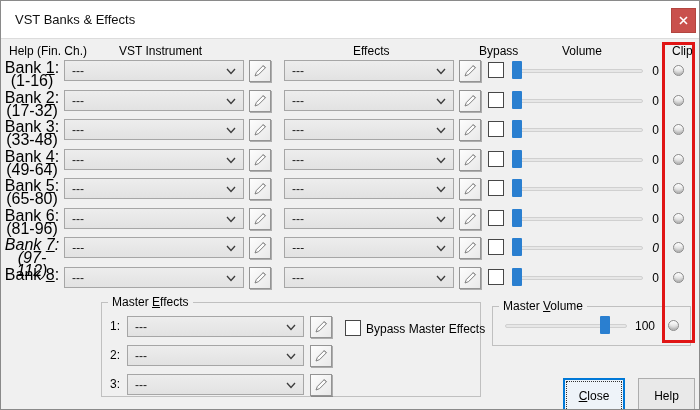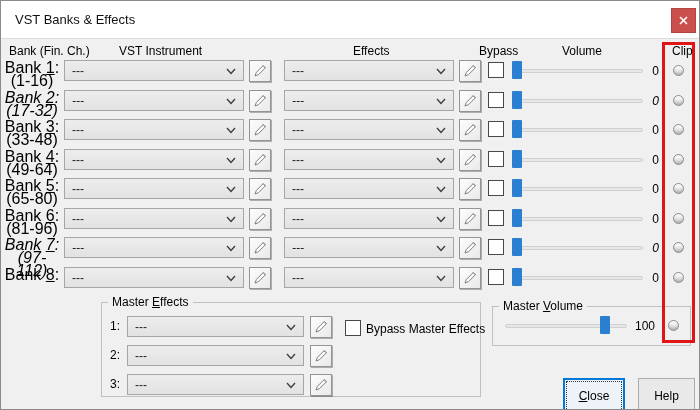--- a/index.html
+++ b/index.html
@@ -60,21 +60,21 @@
     <span class="title">VST Banks &amp; Effects</span>
     <div class="close-btn">
       <span>
         <svg width="9" height="9" viewBox="0 0 9 9">
             <path d="M1,1 L8,8 M8,1 L1,8" stroke="#ffffff" stroke-width="1.6"></path>
           </svg>
       </span>
     </div>
   </div>
 
-  <span class="hdr" style="left:8px">Bank (Fin. Ch.)</span>
+  <span class="hdr" style="left:8px">Help (Fin. Ch.)</span>
   <span class="hdr" style="left:118px">VST Instrument</span>
   <span class="hdr" style="left:352px">Effects</span>
   <span class="hdr" style="left:478px">Bypass</span>
   <span class="hdr" style="left:561px">Volume</span>
   <span class="hdr" style="left:671px;z-index:70">Clip</span>
 
   <div id="bank-rows">
     <div class="bank-row" style="top: 59px;">
       <div class="bank-label">
         <div class="bank-name"><span class="bank-pre">Bank </span><span class="bank-num u">1</span><span class="bank-post">:</span></div>
@@ -112,21 +112,21 @@
       </button>
       <div class="checkbox"></div>
       <div class="slider">
         <div class="track"></div>
         <div class="thumb"></div>
       </div>
       <div class="vol-value">0</div>
       <div class="clip-led"></div>
     </div>
 
-    <div class="bank-row" style="top: 89px; font-style: italic;">
+    <div class="bank-row" style="top: 89px;">
       <div class="bank-label">
         <div class="bank-name"><span class="bank-pre">Bank </span><span class="bank-num u">2</span><span class="bank-post">:</span></div>
         <div class="bank-range">(17-32)</div>
       </div>
       <div class="combo combo-instr">
         <span class="combo-val val-instrument">---</span>
         <span class="chev">
           <svg width="10" height="7" viewBox="0 0 10 7">
               <polyline points="1,1 5,5.5 9,1" fill="none" stroke="#3c3c3c" stroke-width="1.3"></polyline>
             </svg>

